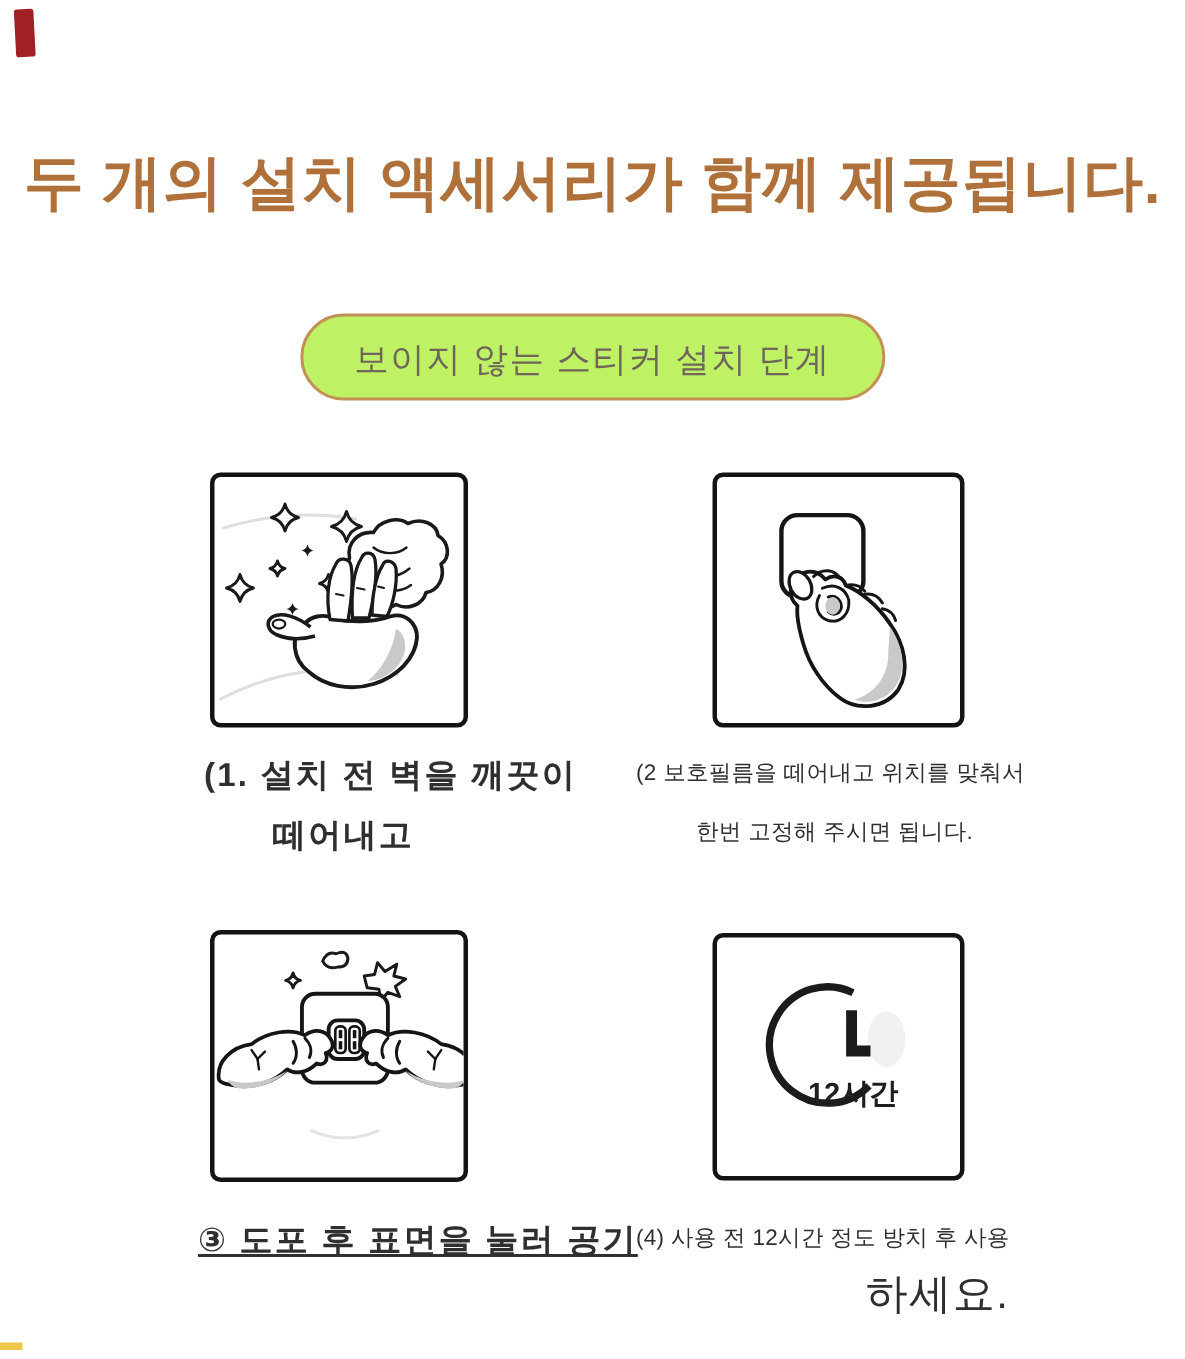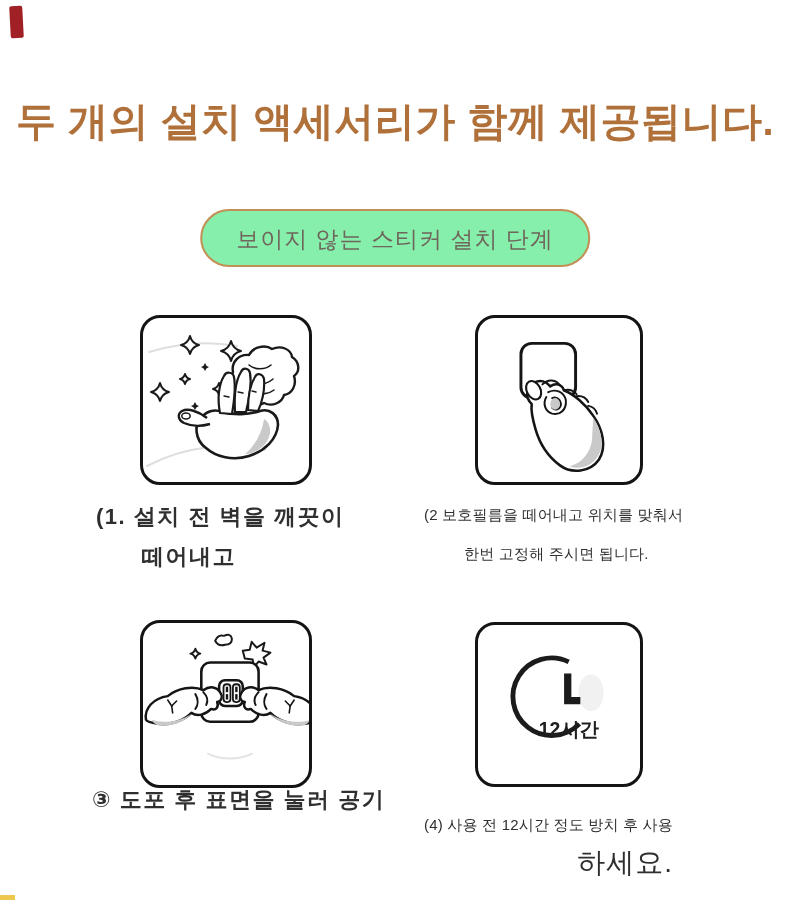--- a/index.html
+++ b/index.html
@@ -34,43 +34,43 @@
   
   .badge {
     position: absolute; top: 209px; left: 50%;
     transform: translateX(-50%);
     height: 58px; line-height: 56px;
     padding: 0 34px;
     border: 2.5px solid #c28f55;
     border-radius: 30px;
     font-size: 23px; letter-spacing: 1px;
     color: #6f655b; white-space: nowrap;
-    background: #86efac;
+    background: #bef264;
     box-sizing: border-box;
   }
   
   .illu {
     position: absolute;
     border: 3.5px solid #141414;
-    border-radius: 20px;
+    border-radius: 7px;
     background: #ffffff;
     box-sizing: border-box;
   }
   .illu svg { display: block; width: 100%; height: 100%; }
   #illu1 { left: 140px; top: 315px; width: 172px; height: 170px; }
   #illu2 { left: 475px; top: 315px; width: 168px; height: 170px; }
   #illu3 { left: 140px; top: 620px; width: 172px; height: 168px; }
   #illu4 { left: 475px; top: 622px; width: 168px; height: 165px; }
   
   .caption { position: absolute; color: #2f2f2f; white-space: nowrap; }
-  .cap-lg { font-size: 22px; font-weight: 600; letter-spacing: 1.5px; }
+  .cap-lg { font-size: 22px; font-weight: 600; letter-spacing: 1.5px; margin-left: 40px; }
   .cap-sm { font-size: 15px; font-weight: 400; letter-spacing: 0.2px; }
   #cap1 { left: 96px;  top: 502px; }
   #cap2 { left: 424px; top: 506px; }
-  #cap3 { left: 92px;  top: 785px; }
+  #cap3 { left: 92px;  top: 812px; text-decoration: underline; }
   #cap4 { left: 424px; top: 816px; text-align: right; }
   #cap1 .line2 { margin-left: 46px; margin-top: 10px; }
   #cap2 .line2 { margin-left: 40px; margin-top: 20px; }
   #cap3 .line2 { margin-left: 48px; margin-top: 10px; }
   #cap4 .line2 { margin-left: 46px; margin-top: 9px; font-size: 28px; letter-spacing: 1px; }
 </style>
 </head>
 <body>
 
 <div id="canvas">

